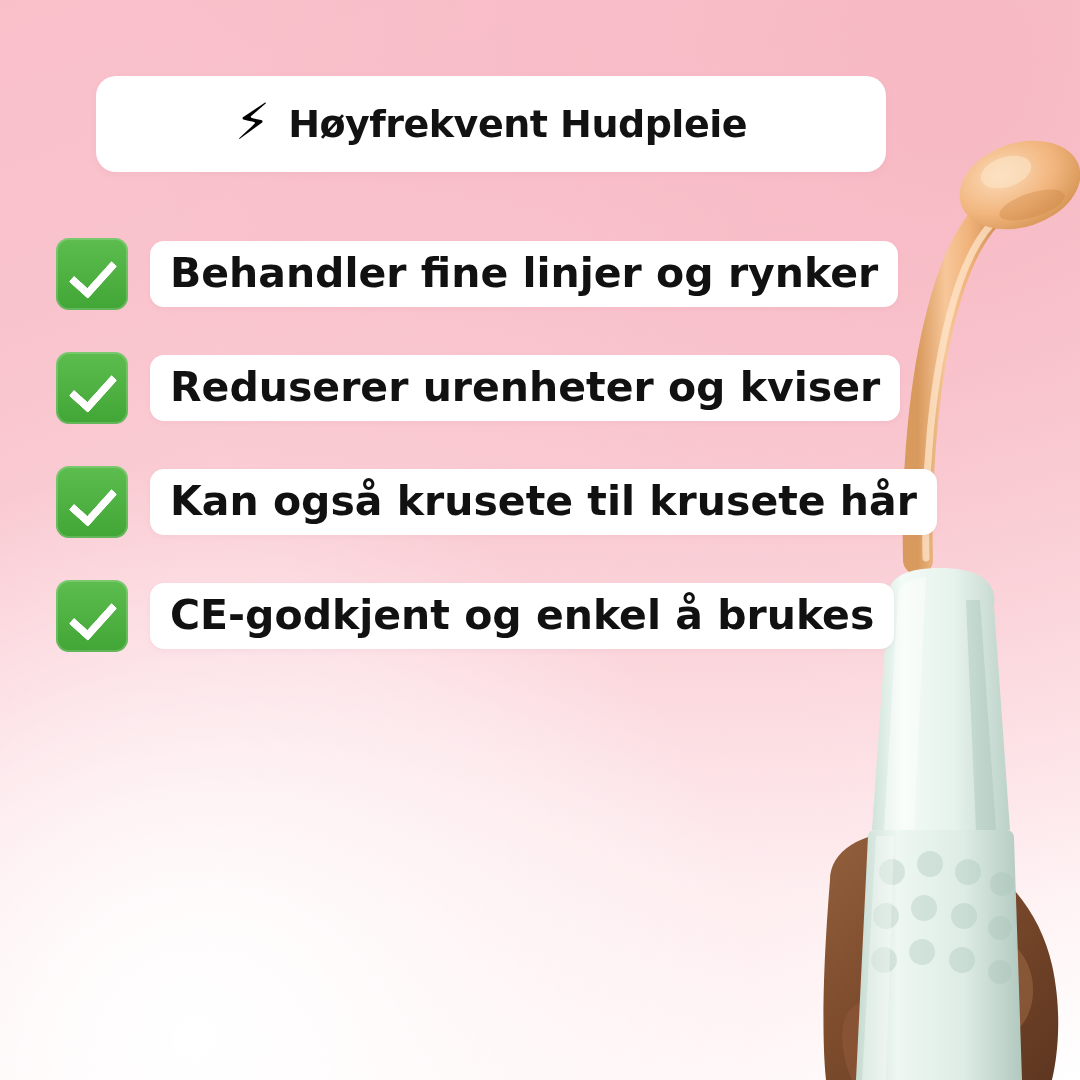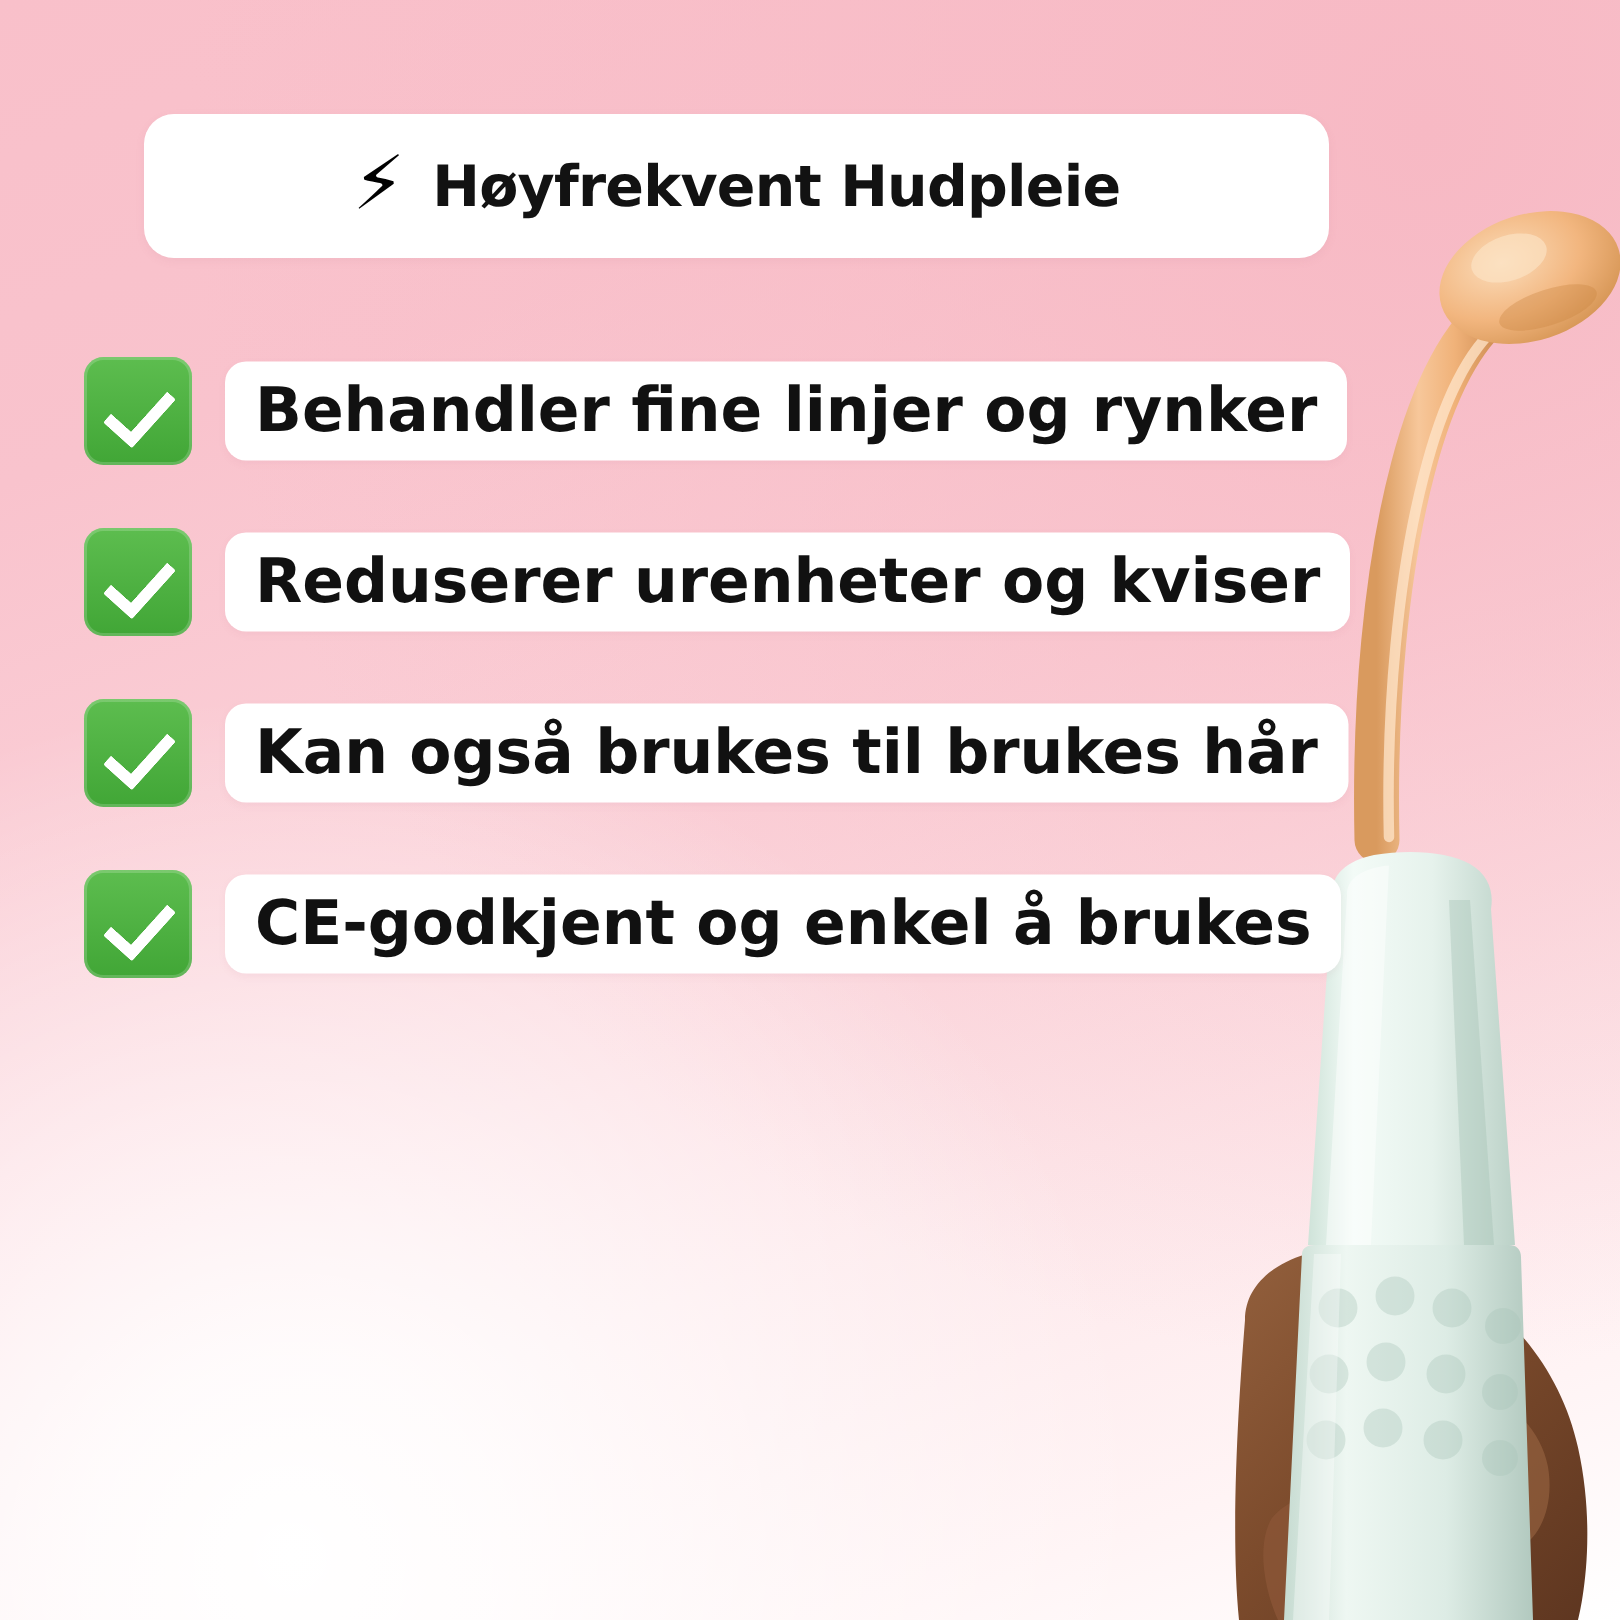--- a/index.html
+++ b/index.html
@@ -211,21 +211,21 @@
     </div>
 
     <div class="feature-row indent">
       <span class="check-icon"></span>
       <span class="feature-label">Reduserer urenheter og kviser</span>
     </div>
 
 
     <div class="feature-row">
       <span class="check-icon"></span>
-      <span class="feature-label">Kan også brukes til brukes hår</span>
+      <span class="feature-label">Kan også krusete til krusete hår</span>
     </div>
 
     <div class="feature-row">
       <span class="check-icon"></span>
       <span class="feature-label">CE-godkjent og enkel å brukes</span>
     </div>
 
   </div>
 
 </div>

